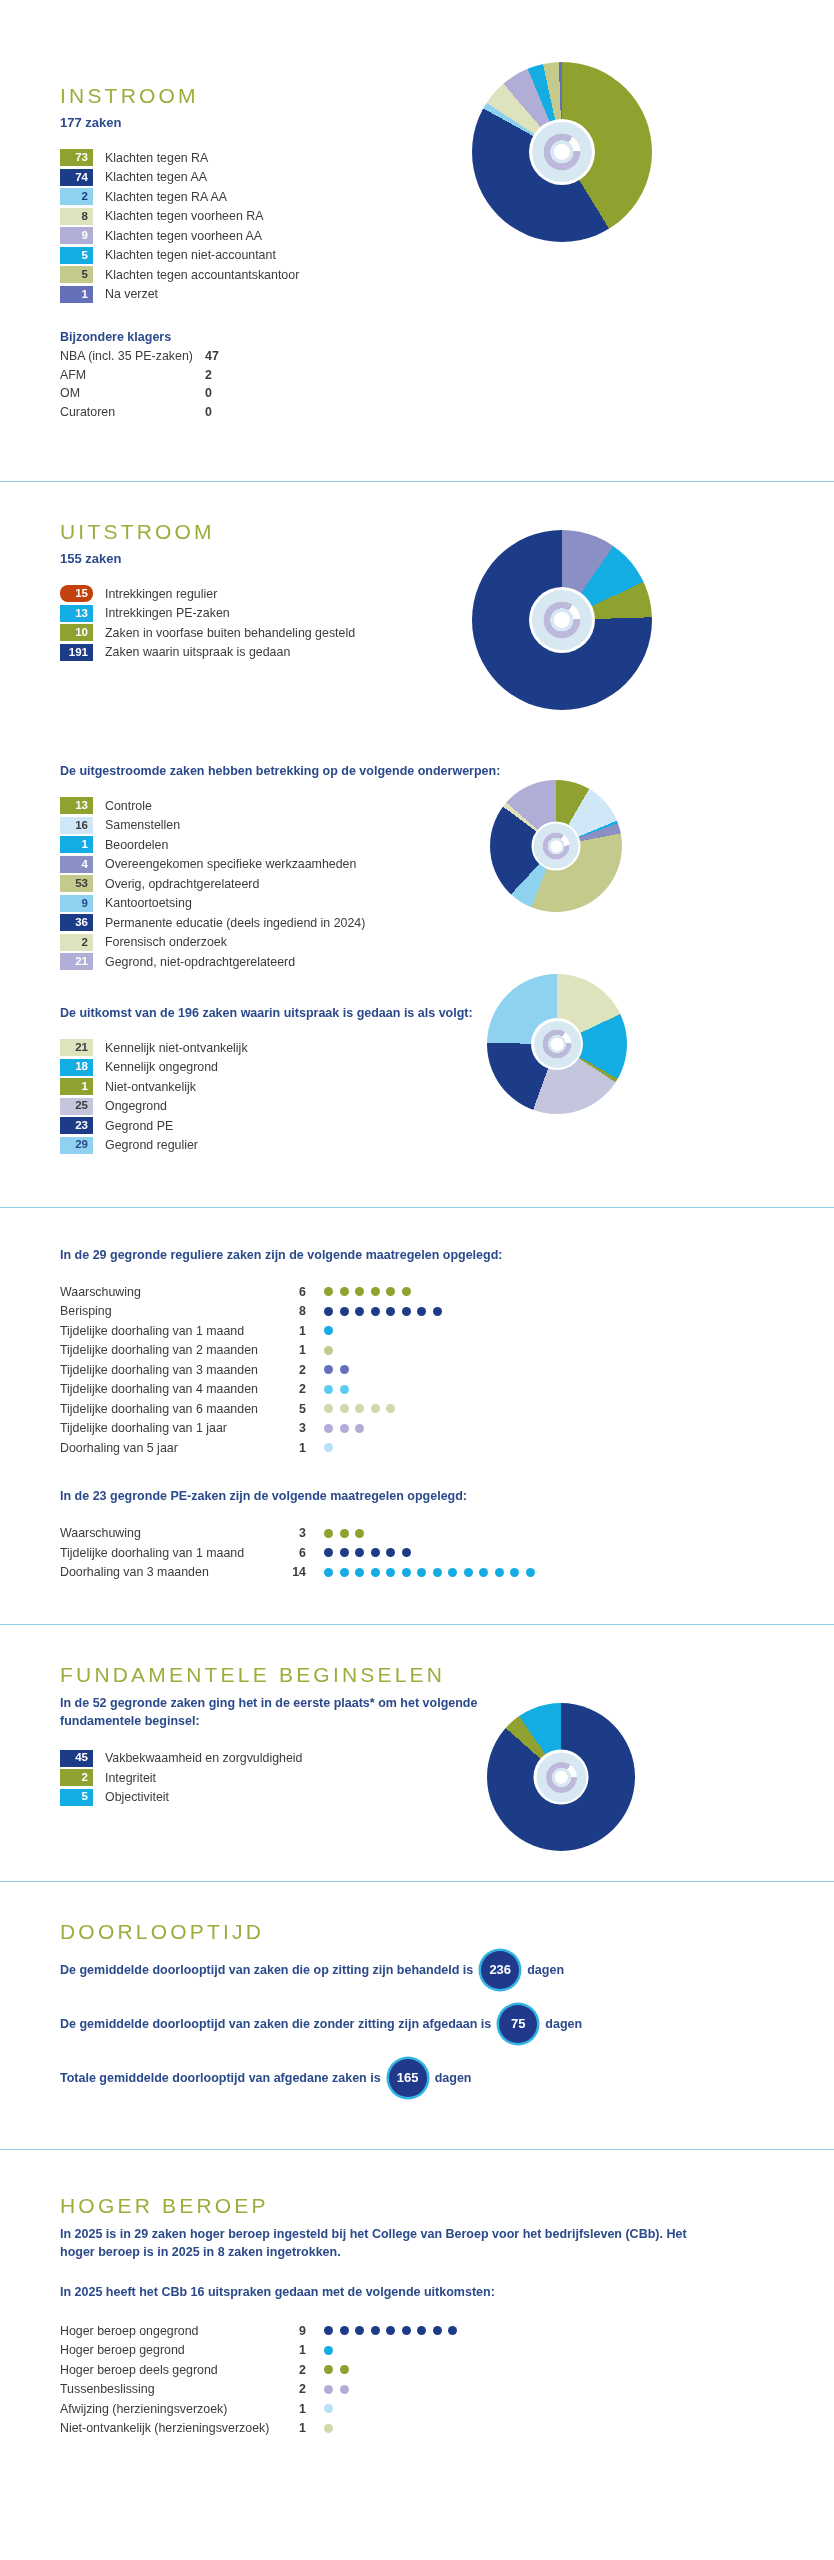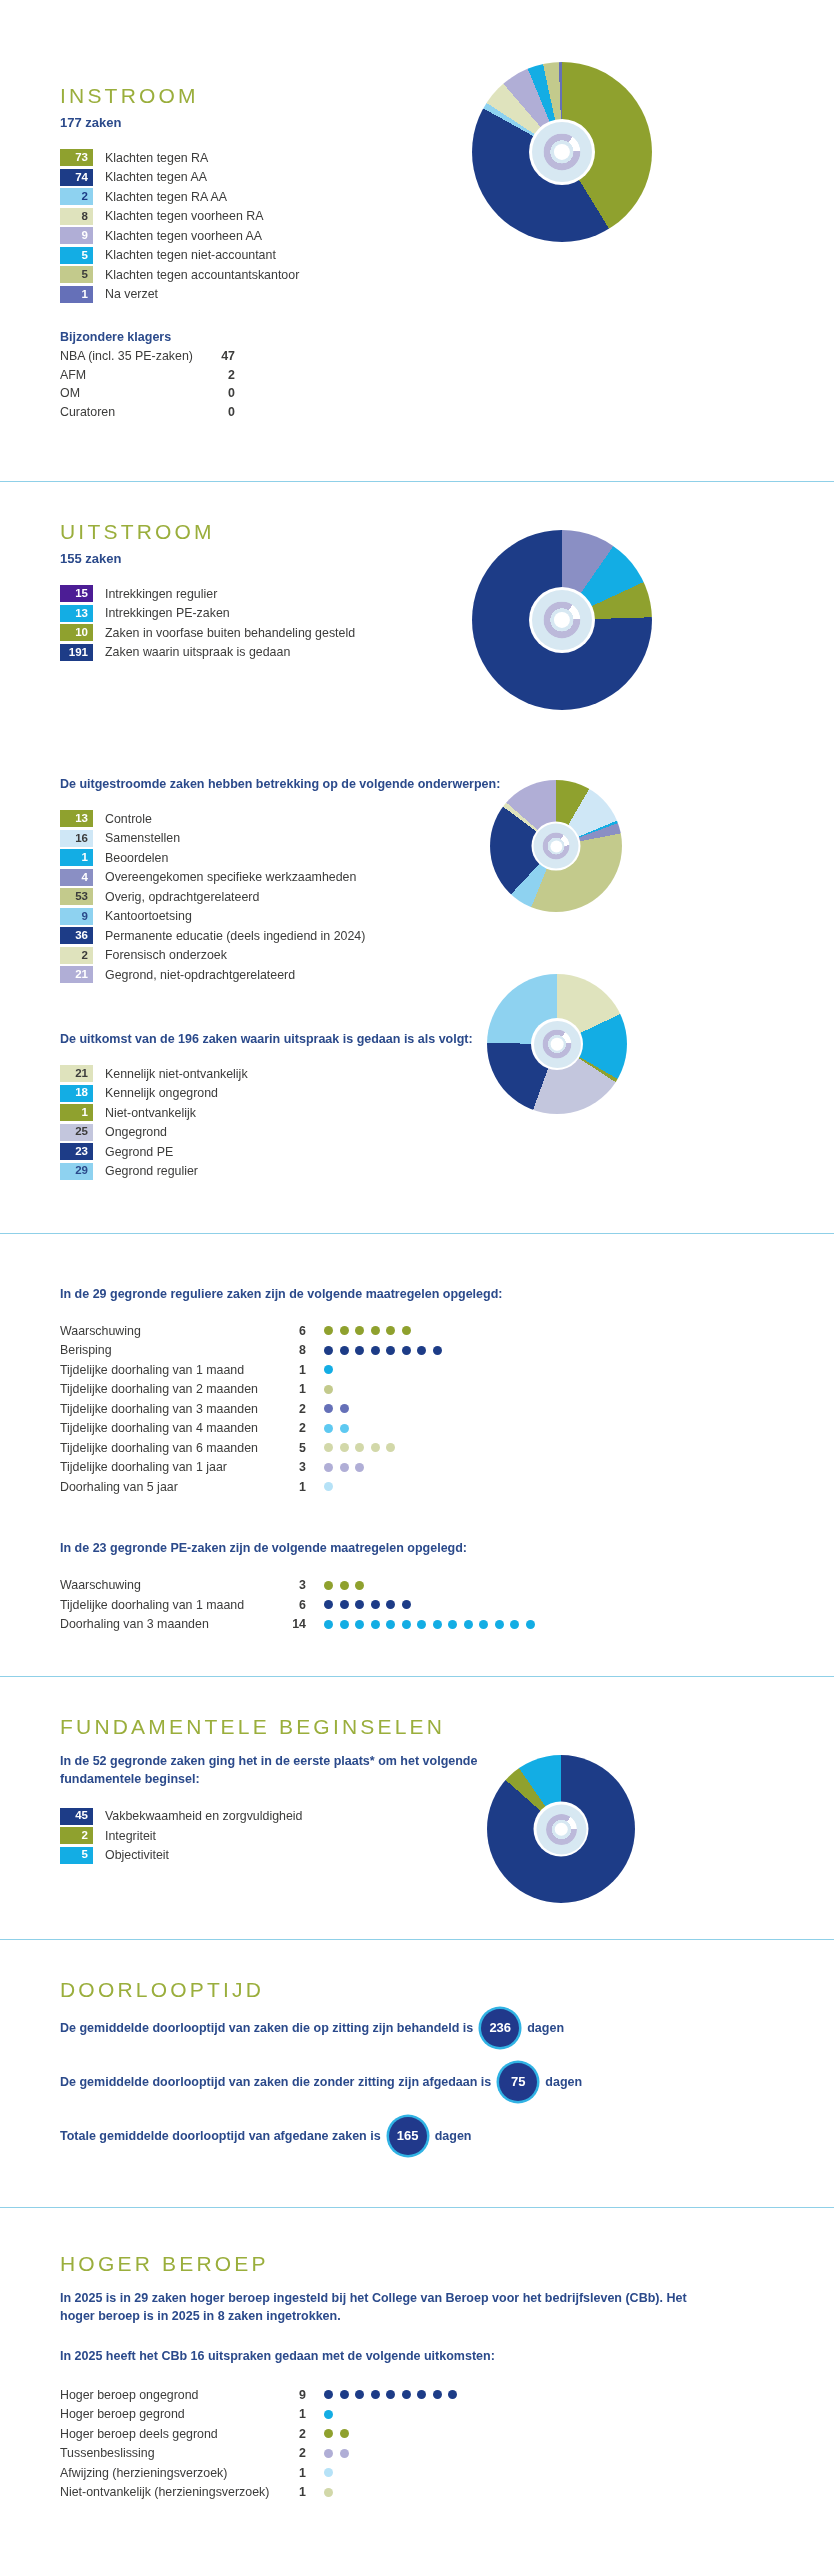--- a/index.html
+++ b/index.html
@@ -22,21 +22,20 @@
     font-weight: 400;
     color: #9aae3c;
     text-transform: uppercase;
     margin-bottom: 7px;
   }
   .sub-bold {
     font-size: 12.5px;
     font-weight: bold;
     color: #2b4a8b;
     line-height: 1.45;
-    margin-top: 13px;
   }
   .sub-count {
     font-size: 13px;
     font-weight: bold;
     color: #2b4a8b;
     margin-bottom: 18px;
   }
 
   
   .legend { list-style: none; }
@@ -59,21 +58,21 @@
     font-size: 11.5px;
     font-weight: bold;
     line-height: 1;
   }
   .lbl { white-space: nowrap; }
 
   
   .kv-title { font-size: 12.5px; font-weight: bold; color: #2b4a8b; margin-bottom: 3px; }
   .kv-row { display: flex; font-size: 12.4px; height: 18.5px; align-items: center; }
   .kv-key { width: 145px; }
-  .kv-val { font-weight: bold; width: 30px; text-align: right; }
+  .kv-val { font-weight: bold; width: 30px; text-align: left; }
 
   
   .donut-wrap { position: absolute; }
   .donut {
     position: relative;
     border-radius: 50%;
   }
   .donut .hole {
     position: absolute;
     left: 50%; top: 50%;
@@ -215,21 +214,21 @@
     <div style="height:60px;"></div>
   </div>
 
   <div class="divider"></div>
 
   <div class="section" style="padding-top:38px;">
     <h2 class="sec-title">UITSTROOM</h2>
     <div class="sub-count">155 zaken</div>
     <ul class="legend">
         <li>
-          <span class="chip" style="background: #4c1d95; color: rgb(255, 255, 255);">15</span>
+          <span class="chip" style="background: #c2410c; color: rgb(255, 255, 255); border-radius: 8px;">15</span>
           <span class="lbl">Intrekkingen regulier</span>
         </li>
         <li>
           <span class="chip" style="background: rgb(19, 173, 228); color: rgb(255, 255, 255);">13</span>
           <span class="lbl">Intrekkingen PE-zaken</span>
         </li>
         <li>
           <span class="chip" style="background: rgb(143, 161, 46); color: rgb(255, 255, 255);">10</span>
           <span class="lbl">Zaken in voorfase buiten behandeling gesteld</span>
         </li>

